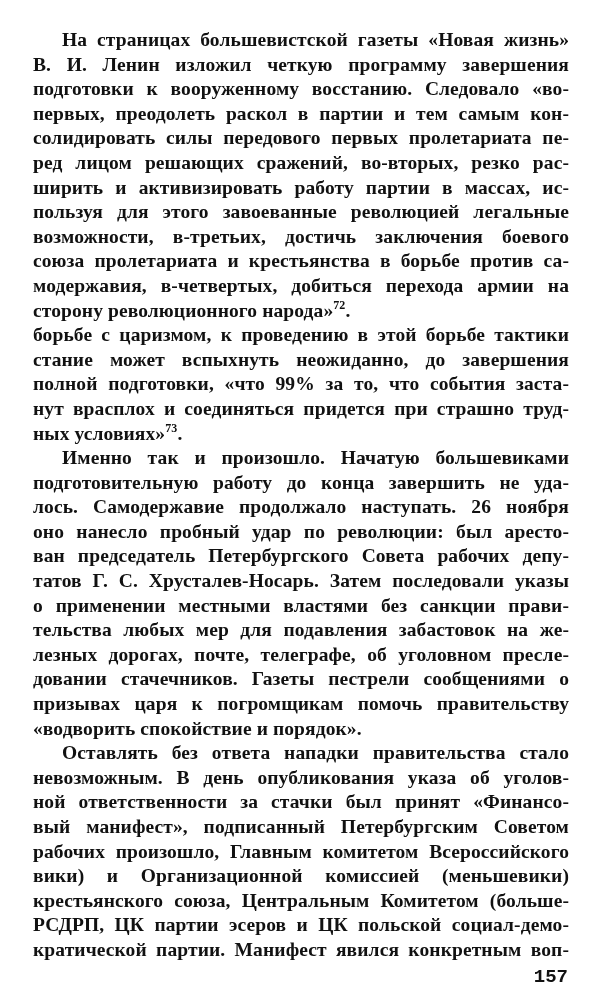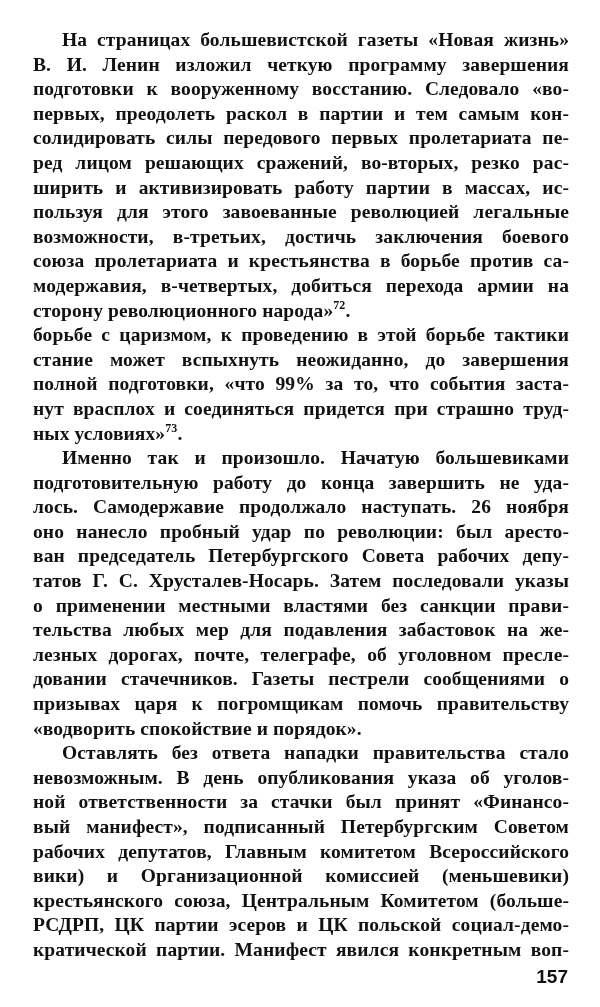--- a/index.html
+++ b/index.html
@@ -23,21 +23,21 @@
     text-align: justify;
     text-align-last: justify;
   }
   .line.indent { padding-left: 29px; }
   .line.last { text-align-last: left; }
   sup { font-size: 12px; line-height: 0; vertical-align: 8px; }
   .page-number {
     position: absolute;
     right: 32px;
     top: 966px;
-    font-family: Liberation Sans, sans-serif;
+    font-family: Liberation Mono, monospace;
     font-weight: bold;
     font-size: 19px;
     color: #111111;
   }
 </style>
 </head>
 <body>
 
 <div class="page">
 
@@ -77,21 +77,21 @@
     <span class="line">довании стачечников. Газеты пестрели сообщениями о</span>
     <span class="line">призывах царя к погромщикам помочь правительству</span>
     <span class="line last">«водворить спокойствие и порядок».</span>
   </div>
 
   <div>
     <span class="line indent">Оставлять без ответа нападки правительства стало</span>
     <span class="line">невозможным. В день опубликования указа об уголов-</span>
     <span class="line">ной ответственности за стачки был принят «Финансо-</span>
     <span class="line">вый манифест», подписанный Петербургским Советом</span>
-    <span class="line">рабочих депутатов, Главным комитетом Всероссийского</span>
+    <span class="line">рабочих произошло, Главным комитетом Всероссийского</span>
     <span class="line">вики) и Организационной комиссией (меньшевики)</span>
     <span class="line">крестьянского союза, Центральным Комитетом (больше-</span>
     <span class="line">РСДРП, ЦК партии эсеров и ЦК польской социал-демо-</span>
     <span class="line">кратической партии. Манифест явился конкретным воп-</span>
 
   </div>
 
 </div>
 
 <div class="page-number">157</div>

